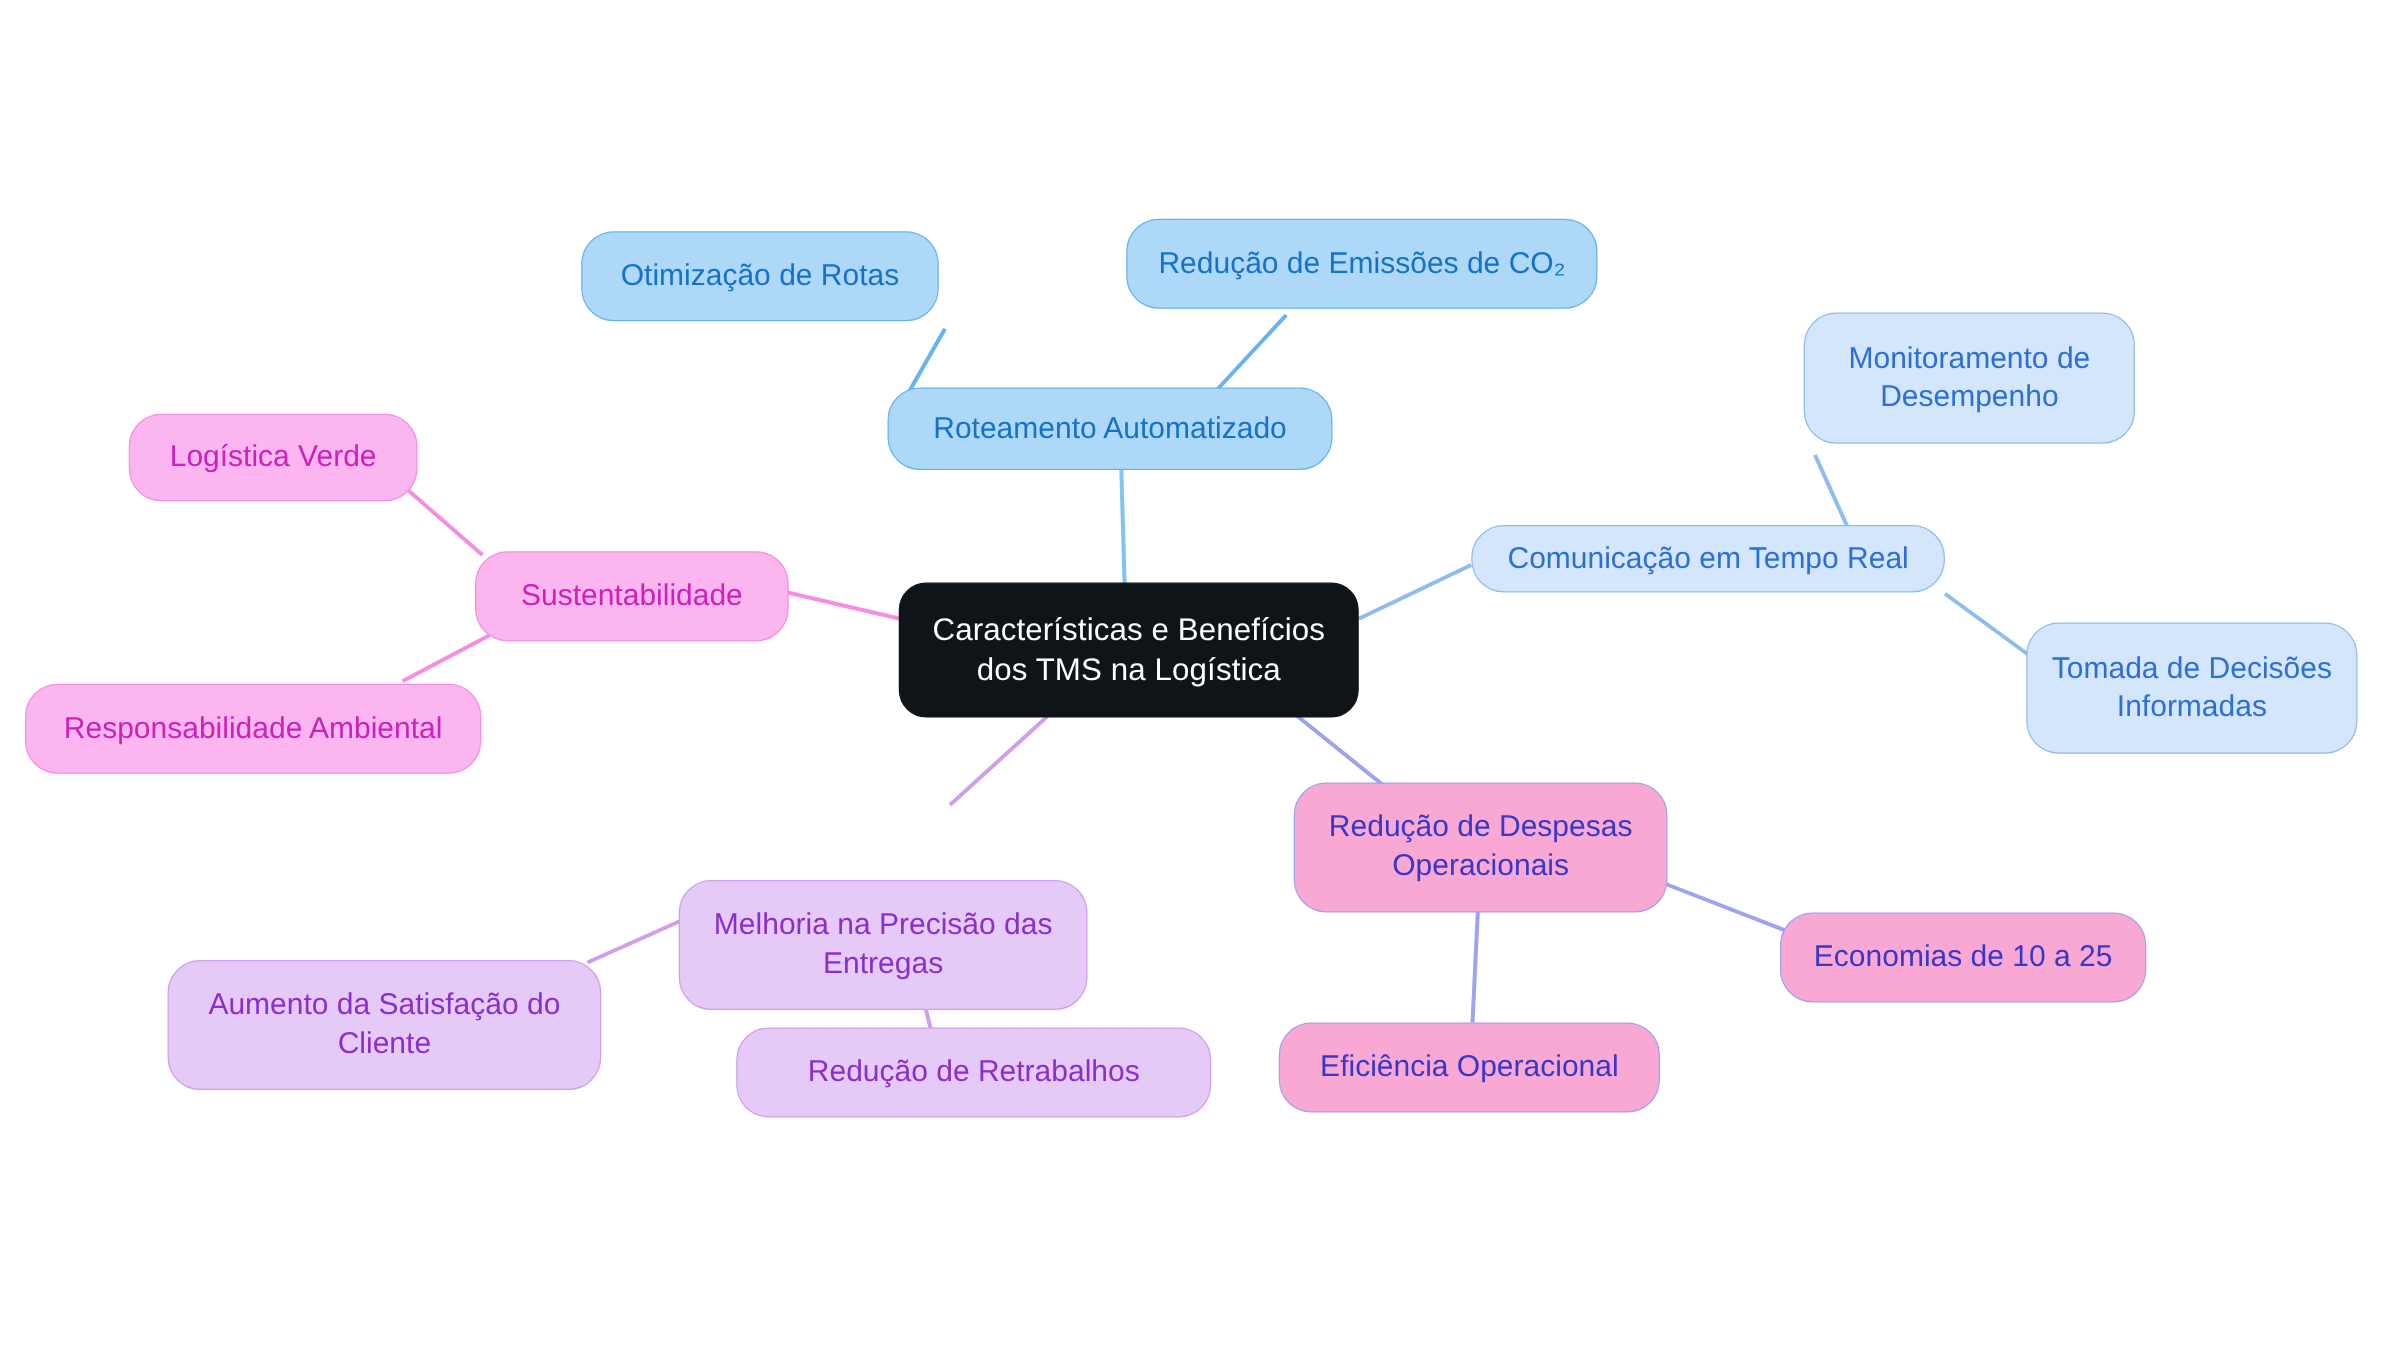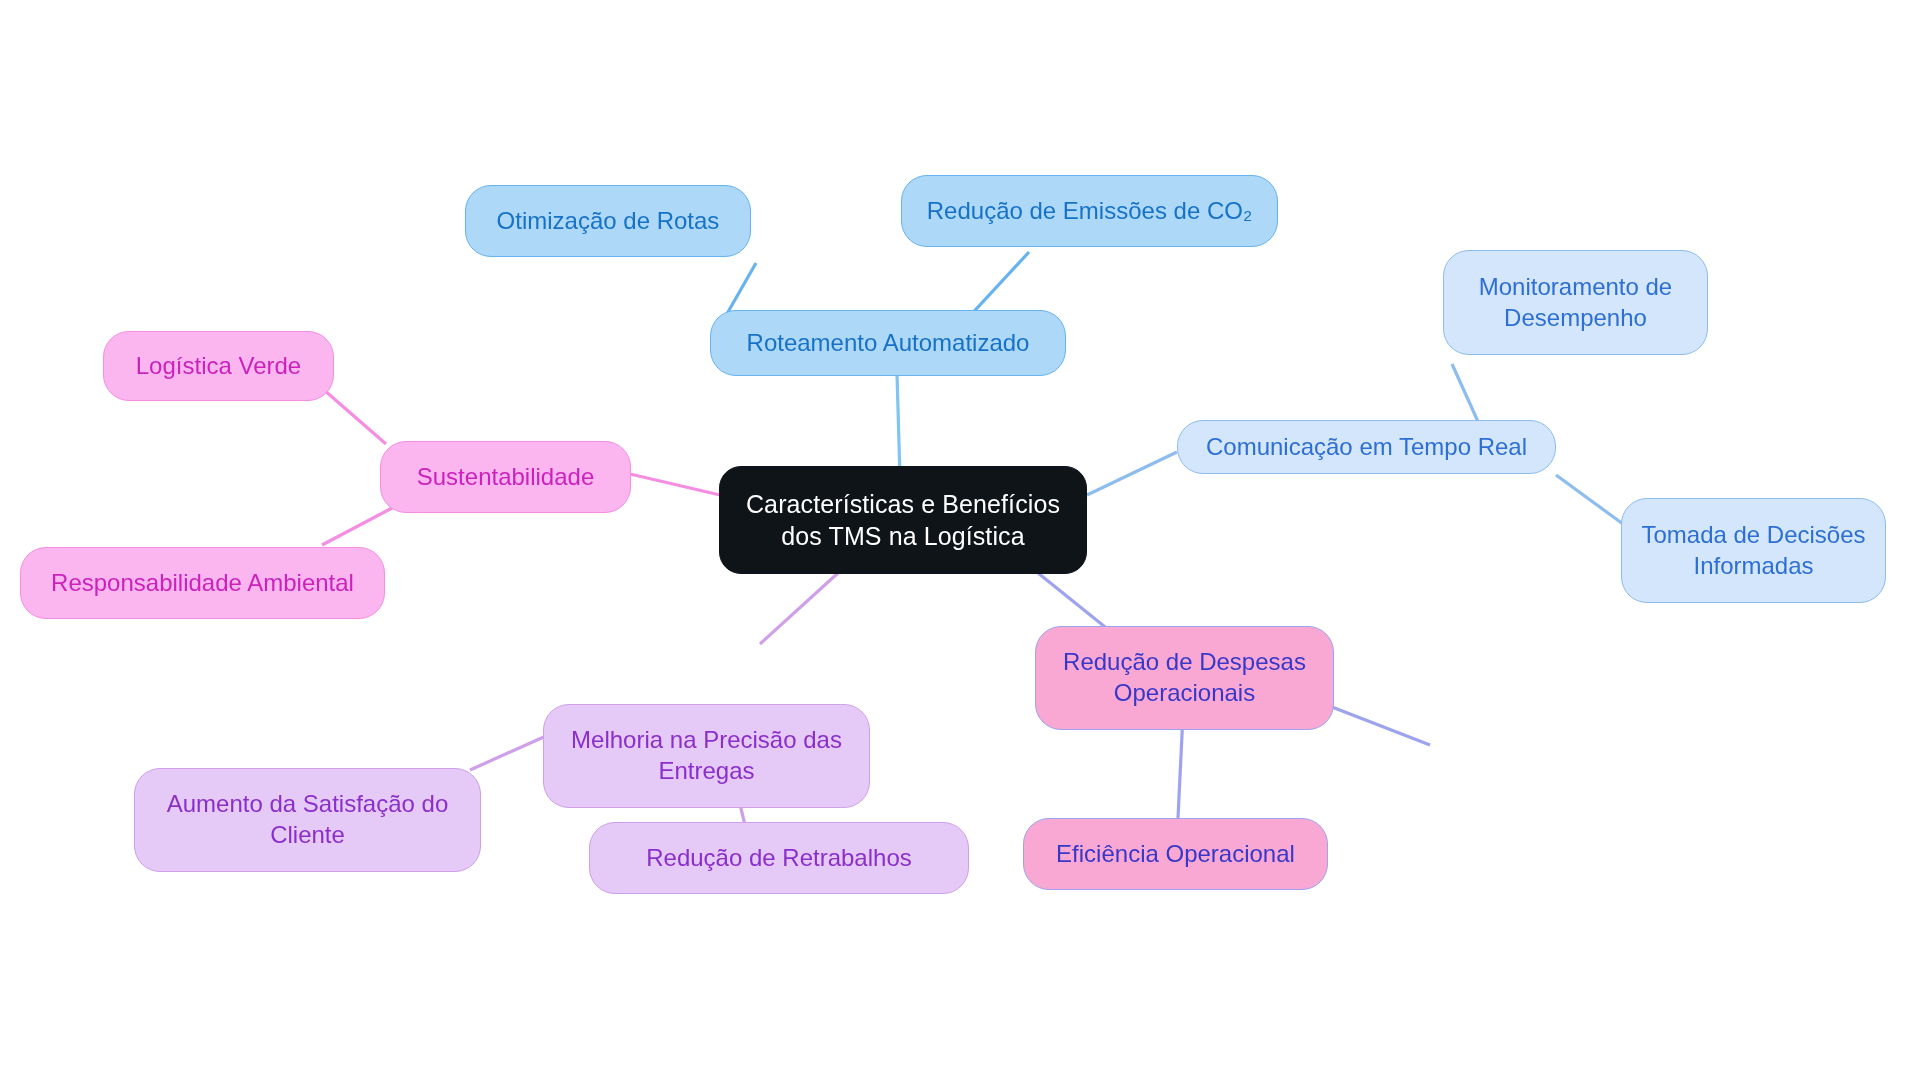--- a/index.html
+++ b/index.html
@@ -138,16 +138,17 @@
 Entregas</div>
 
   <div class="node node-lavender" style="left:134px; top:768px; width:347px; height:104px;">Aumento da Satisfação do
 Cliente</div>
 
   <div class="node node-lavender" style="left:589px; top:822px; width:380px; height:72px;">Redução de Retrabalhos</div>
 
   <div class="node node-periwinkle" style="left:1035px; top:626px; width:299px; height:104px;">Redução de Despesas
 Operacionais</div>
 
+  <div class="node node-periwinkle" style="left:1424px; top:730px; width:293px; height:72px;">Economias de 10 a 25</div>
 
   <div class="node node-periwinkle" style="left:1023px; top:818px; width:305px; height:72px;">Eficiência Operacional</div>
 
 </div>
 
 </body></html>

